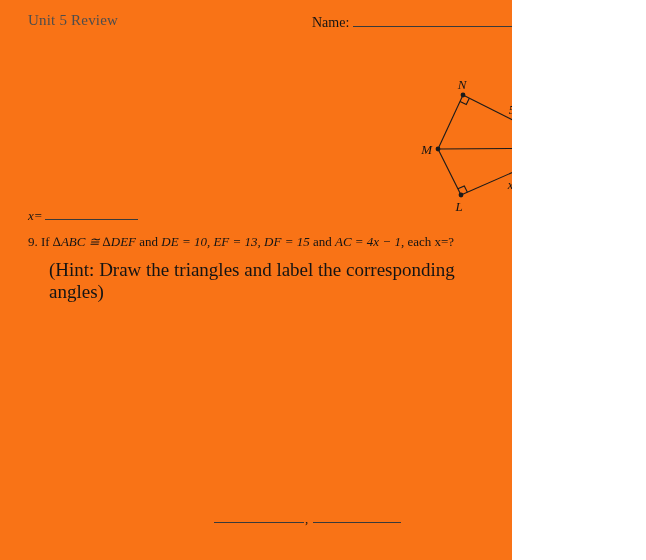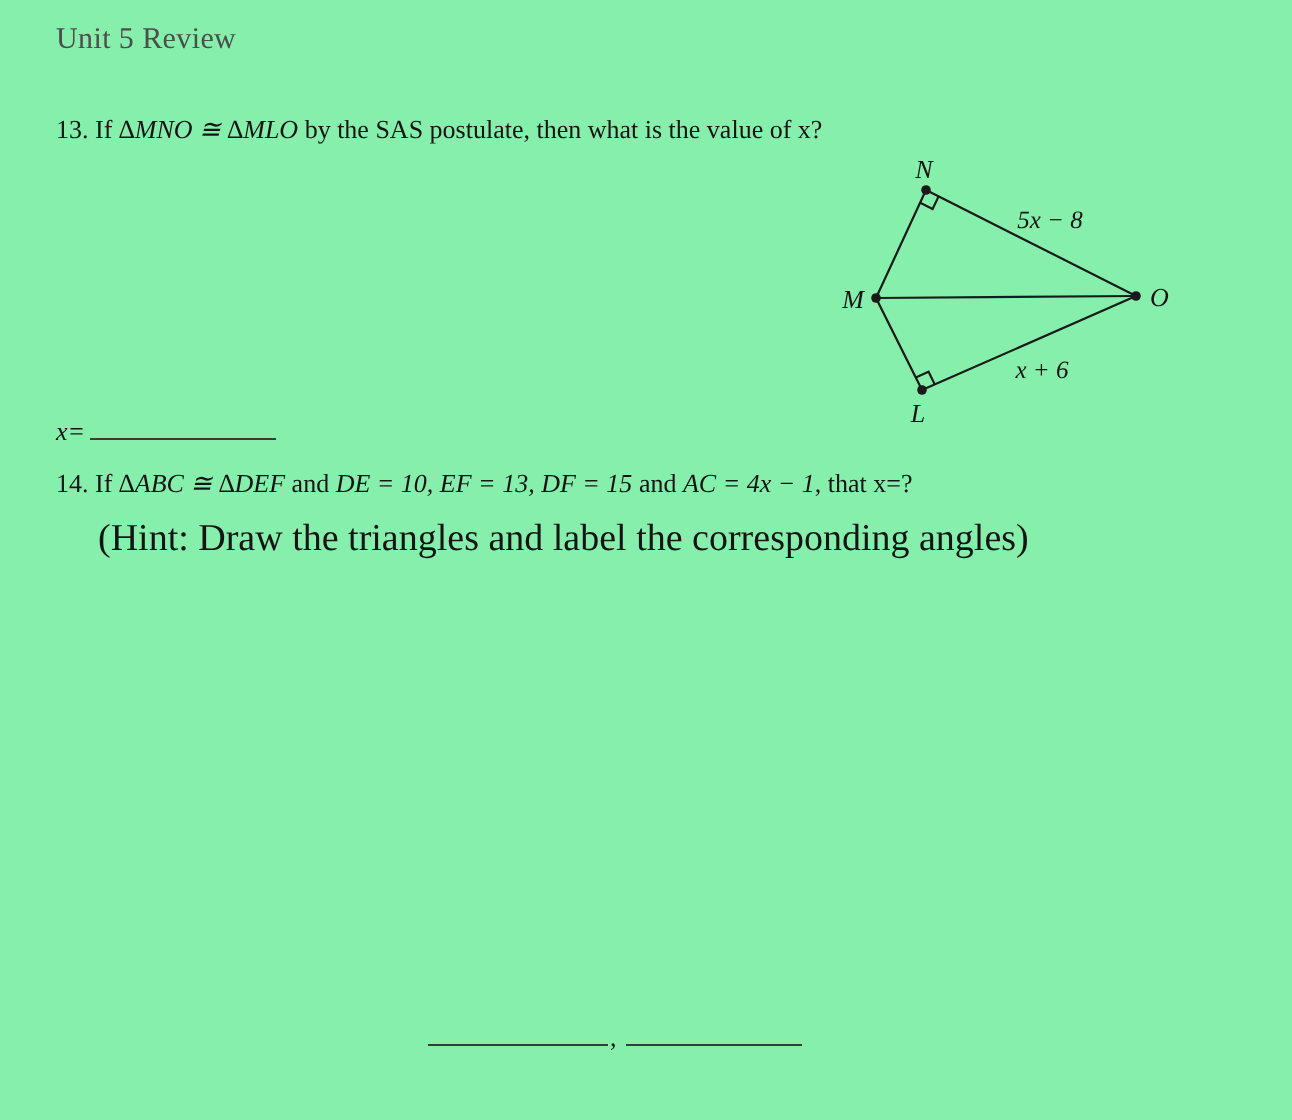--- a/index.html
+++ b/index.html
@@ -1,20 +1,20 @@
 <!DOCTYPE html>
 <html><head>
 <meta charset="utf-8">
 <style>
   html, body { margin: 0; padding: 0; background: #ffffff; }
   .page {
     position: relative;
-    width: 646px;
+    width: 512px;
     height: 560px;
-    background: #86efac;
+    background: #f97316;
     font-family: "Liberation Serif", serif;
     color: #141414;
     overflow: hidden;
   }
   .abs { position: absolute; }
   .title {
     left: 28px; top: 12px;
     font-size: 15px;
     color: #4d4d4d;
     letter-spacing: 0.2px;
@@ -50,24 +50,24 @@
   .pt-label { font-size: 13px; }
   .side-label { font-size: 12.5px; }
 </style>
 </head>
 <body>
 
 <div class="page">
 
   <span class="abs title">Unit 5 Review</span>
 
+  <span class="abs name-row">
+    <span>Name:</span><span class="uline name-line"></span>
+  </span>
 
-  <p class="abs q q13">
-    <span>13. If </span><span class="m">∆MNO ≅ ∆MLO</span><span> by the SAS postulate, then what is the value of x?</span>
-  </p>
 
   <svg class="abs diagram" width="180" height="140" viewBox="0 0 180 140">
     <g stroke="#1a1a1a" stroke-width="1.1" fill="none">
       <line x1="23" y1="71" x2="48" y2="17"></line>
       <line x1="48" y1="17" x2="153" y2="70"></line>
       <line x1="23" y1="71" x2="153" y2="70"></line>
       <line x1="23" y1="71" x2="46" y2="117"></line>
       <line x1="46" y1="117" x2="153" y2="70"></line>
       <polyline points="45.1,23.4 51.3,26.5 54.3,20.2"></polyline>
       <polyline points="42.9,110.7 49.3,107.9 52.4,114.2"></polyline>
@@ -84,21 +84,21 @@
     <text class="pt-label" x="44" y="133" text-anchor="middle">L</text>
     <text class="side-label" x="110" y="36" text-anchor="middle">5x − 8</text>
     <text class="side-label" x="106" y="111" text-anchor="middle">x + 6</text>
   </svg>
 
   <div class="abs answer13">
     <span class="m">x=</span><span class="uline ans-line"></span>
   </div>
 
   <p class="abs q q14">
-    <span>14. If </span><span class="m">∆ABC ≅ ∆DEF</span><span> and </span><span class="m">DE = 10, EF = 13,  DF = 15</span><span> and </span><span class="m">AC = 4x − 1</span><span>, that x=?</span>
+    <span>9. If </span><span class="m">∆ABC ≅ ∆DEF</span><span> and </span><span class="m">DE = 10, EF = 13,  DF = 15</span><span> and </span><span class="m">AC = 4x − 1</span><span>, each x=?</span>
   </p>
 
   <p class="abs hint">(Hint: Draw the triangles and label the corresponding angles)</p>
 
 
   <div class="abs blanks">
     <span class="uline blank-line-1"></span><span class="comma">,</span><span class="uline blank-line-2"></span>
   </div>
 
 </div>

